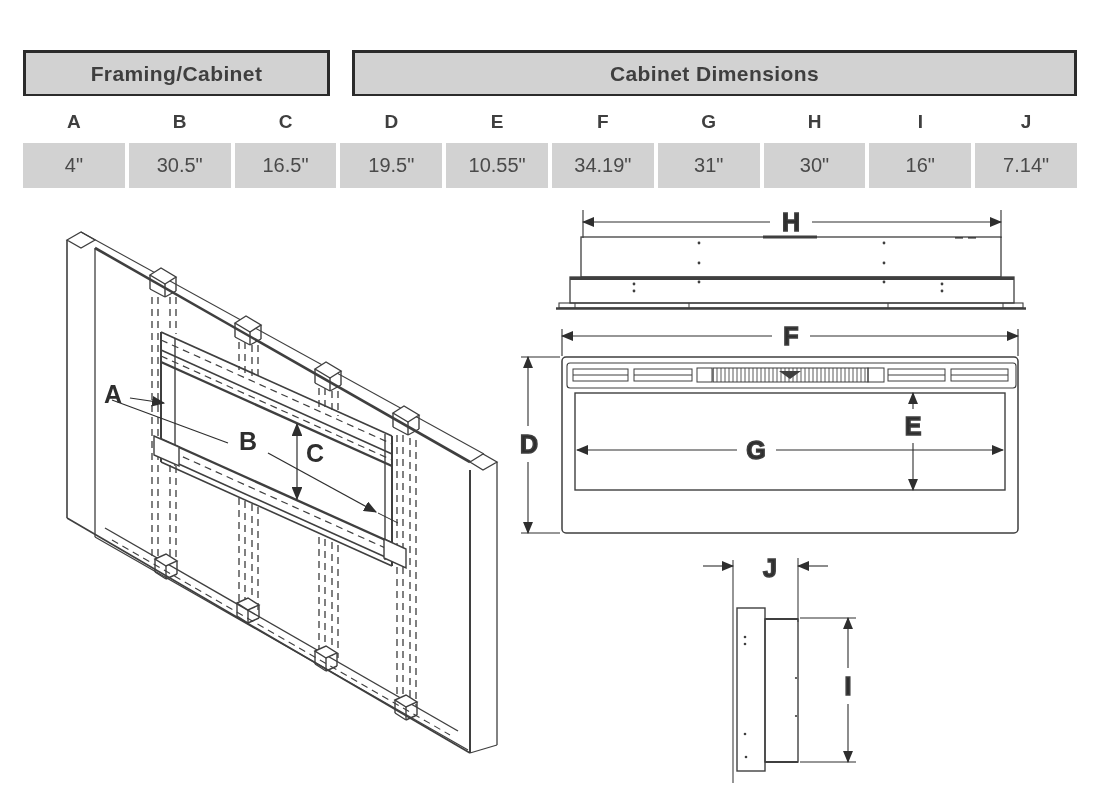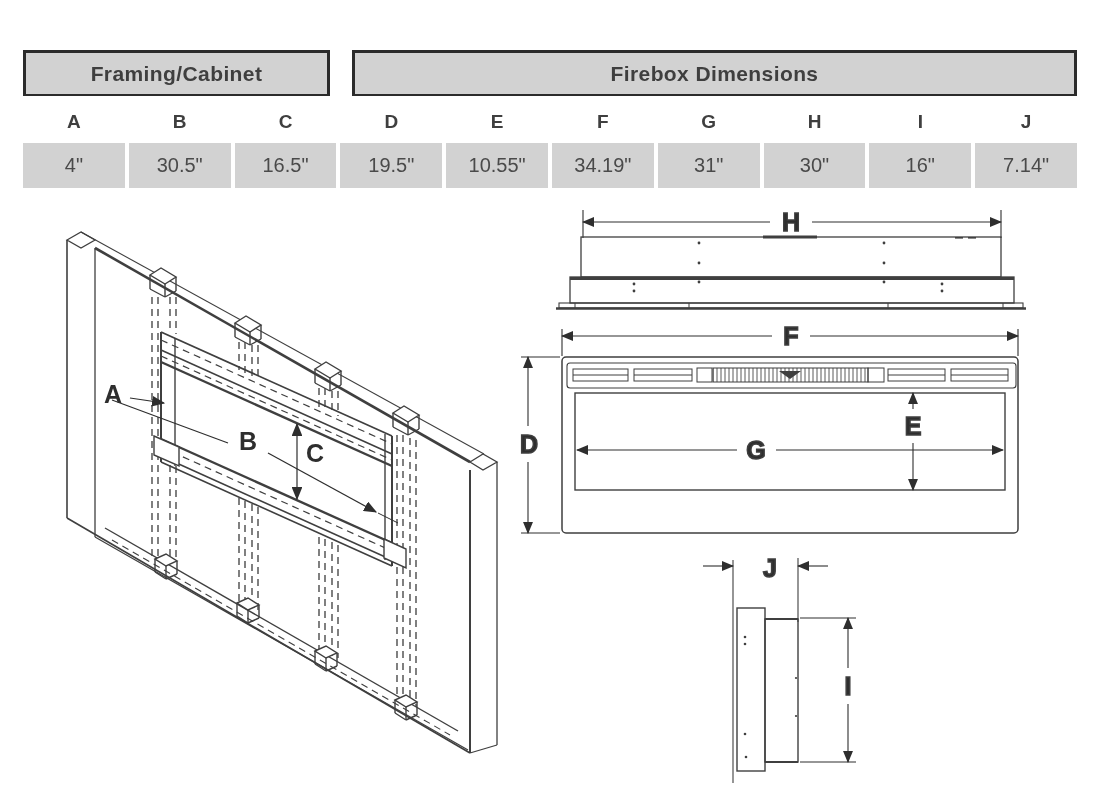--- a/index.html
+++ b/index.html
@@ -15,21 +15,21 @@
   .value-cell{background:#d2d2d2;display:flex;align-items:center;justify-content:center;font-size:20px;color:#4a4a4a;}
   svg{position:absolute;left:0;top:0;}
   svg text{font-family:"Liberation Sans",sans-serif;font-weight:bold;fill:#2e2e2e;}
   .dimlabel{font-size:25px;}
 </style>
 </head>
 <body>
 
 <div class="group-row">
   <div class="group-cell gc-framing">Framing/Cabinet</div>
-  <div class="group-cell gc-firebox">Firebox Dimensions</div>
+  <div class="group-cell gc-firebox">Cabinet Dimensions</div>
 </div>
 
 <div class="letter-row">
   <div class="letter-cell">A</div>
   <div class="letter-cell">B</div>
   <div class="letter-cell">C</div>
   <div class="letter-cell">D</div>
   <div class="letter-cell">E</div>
   <div class="letter-cell">F</div>
   <div class="letter-cell">G</div>

